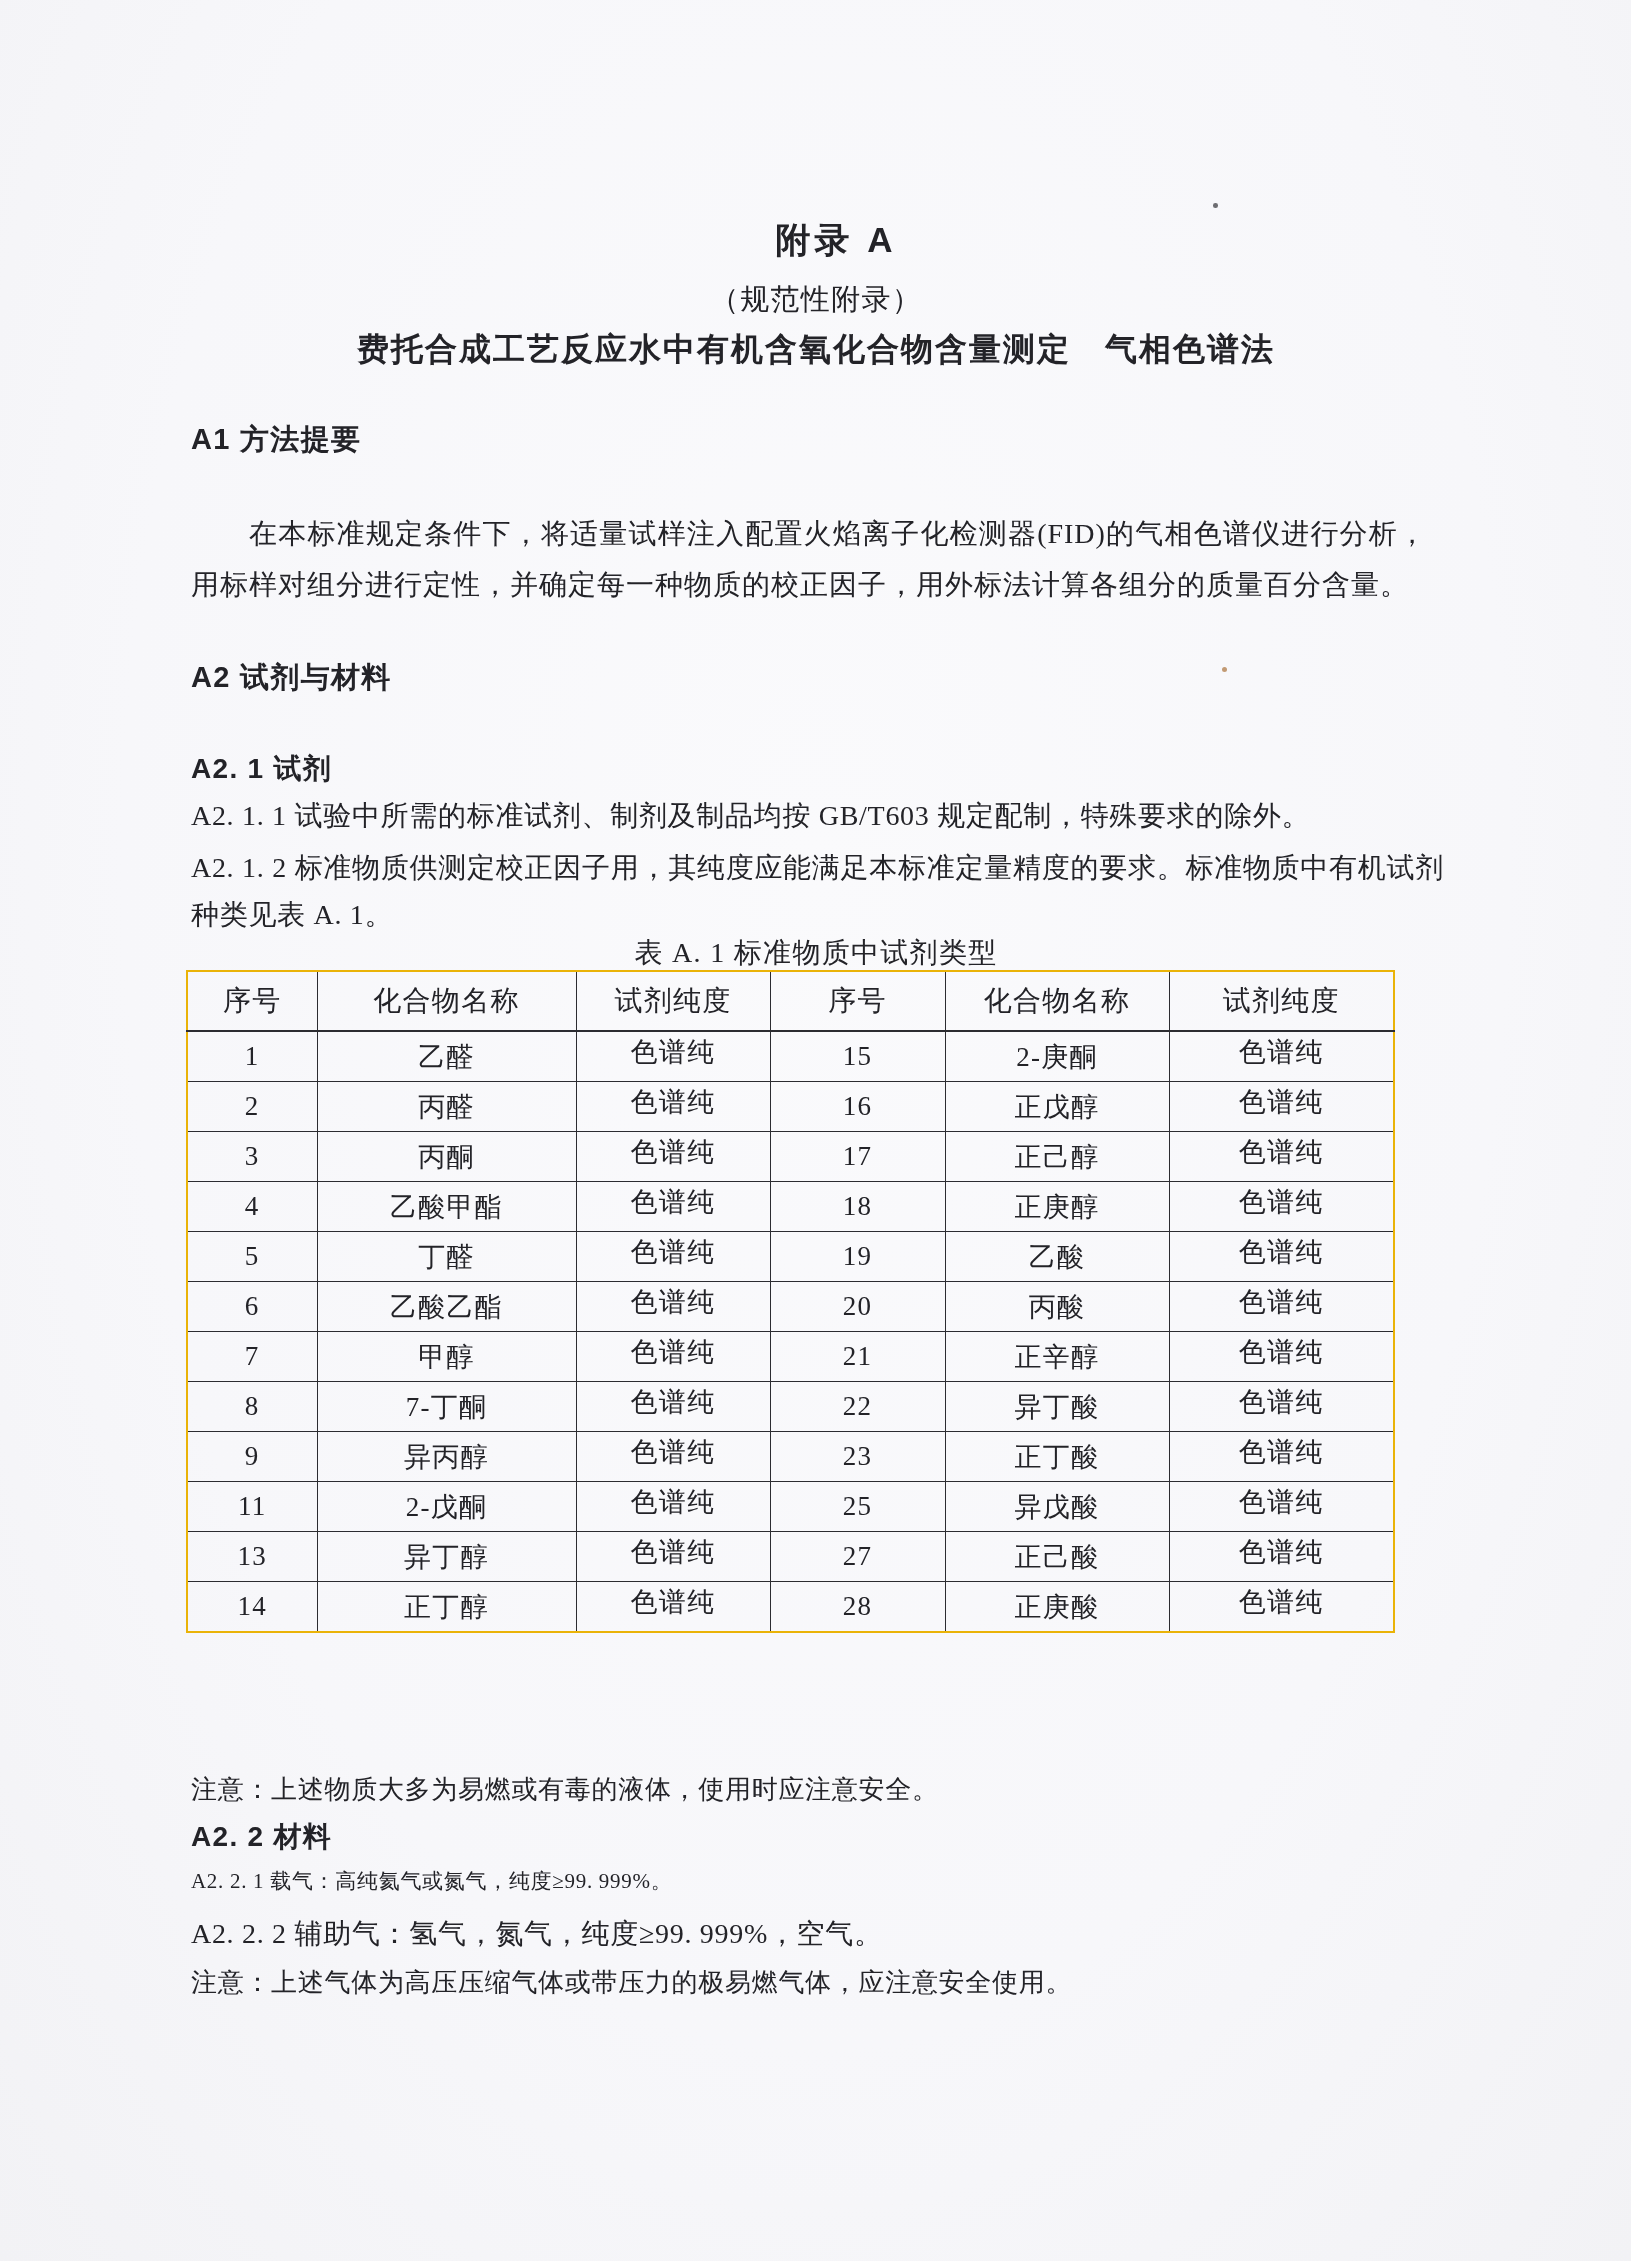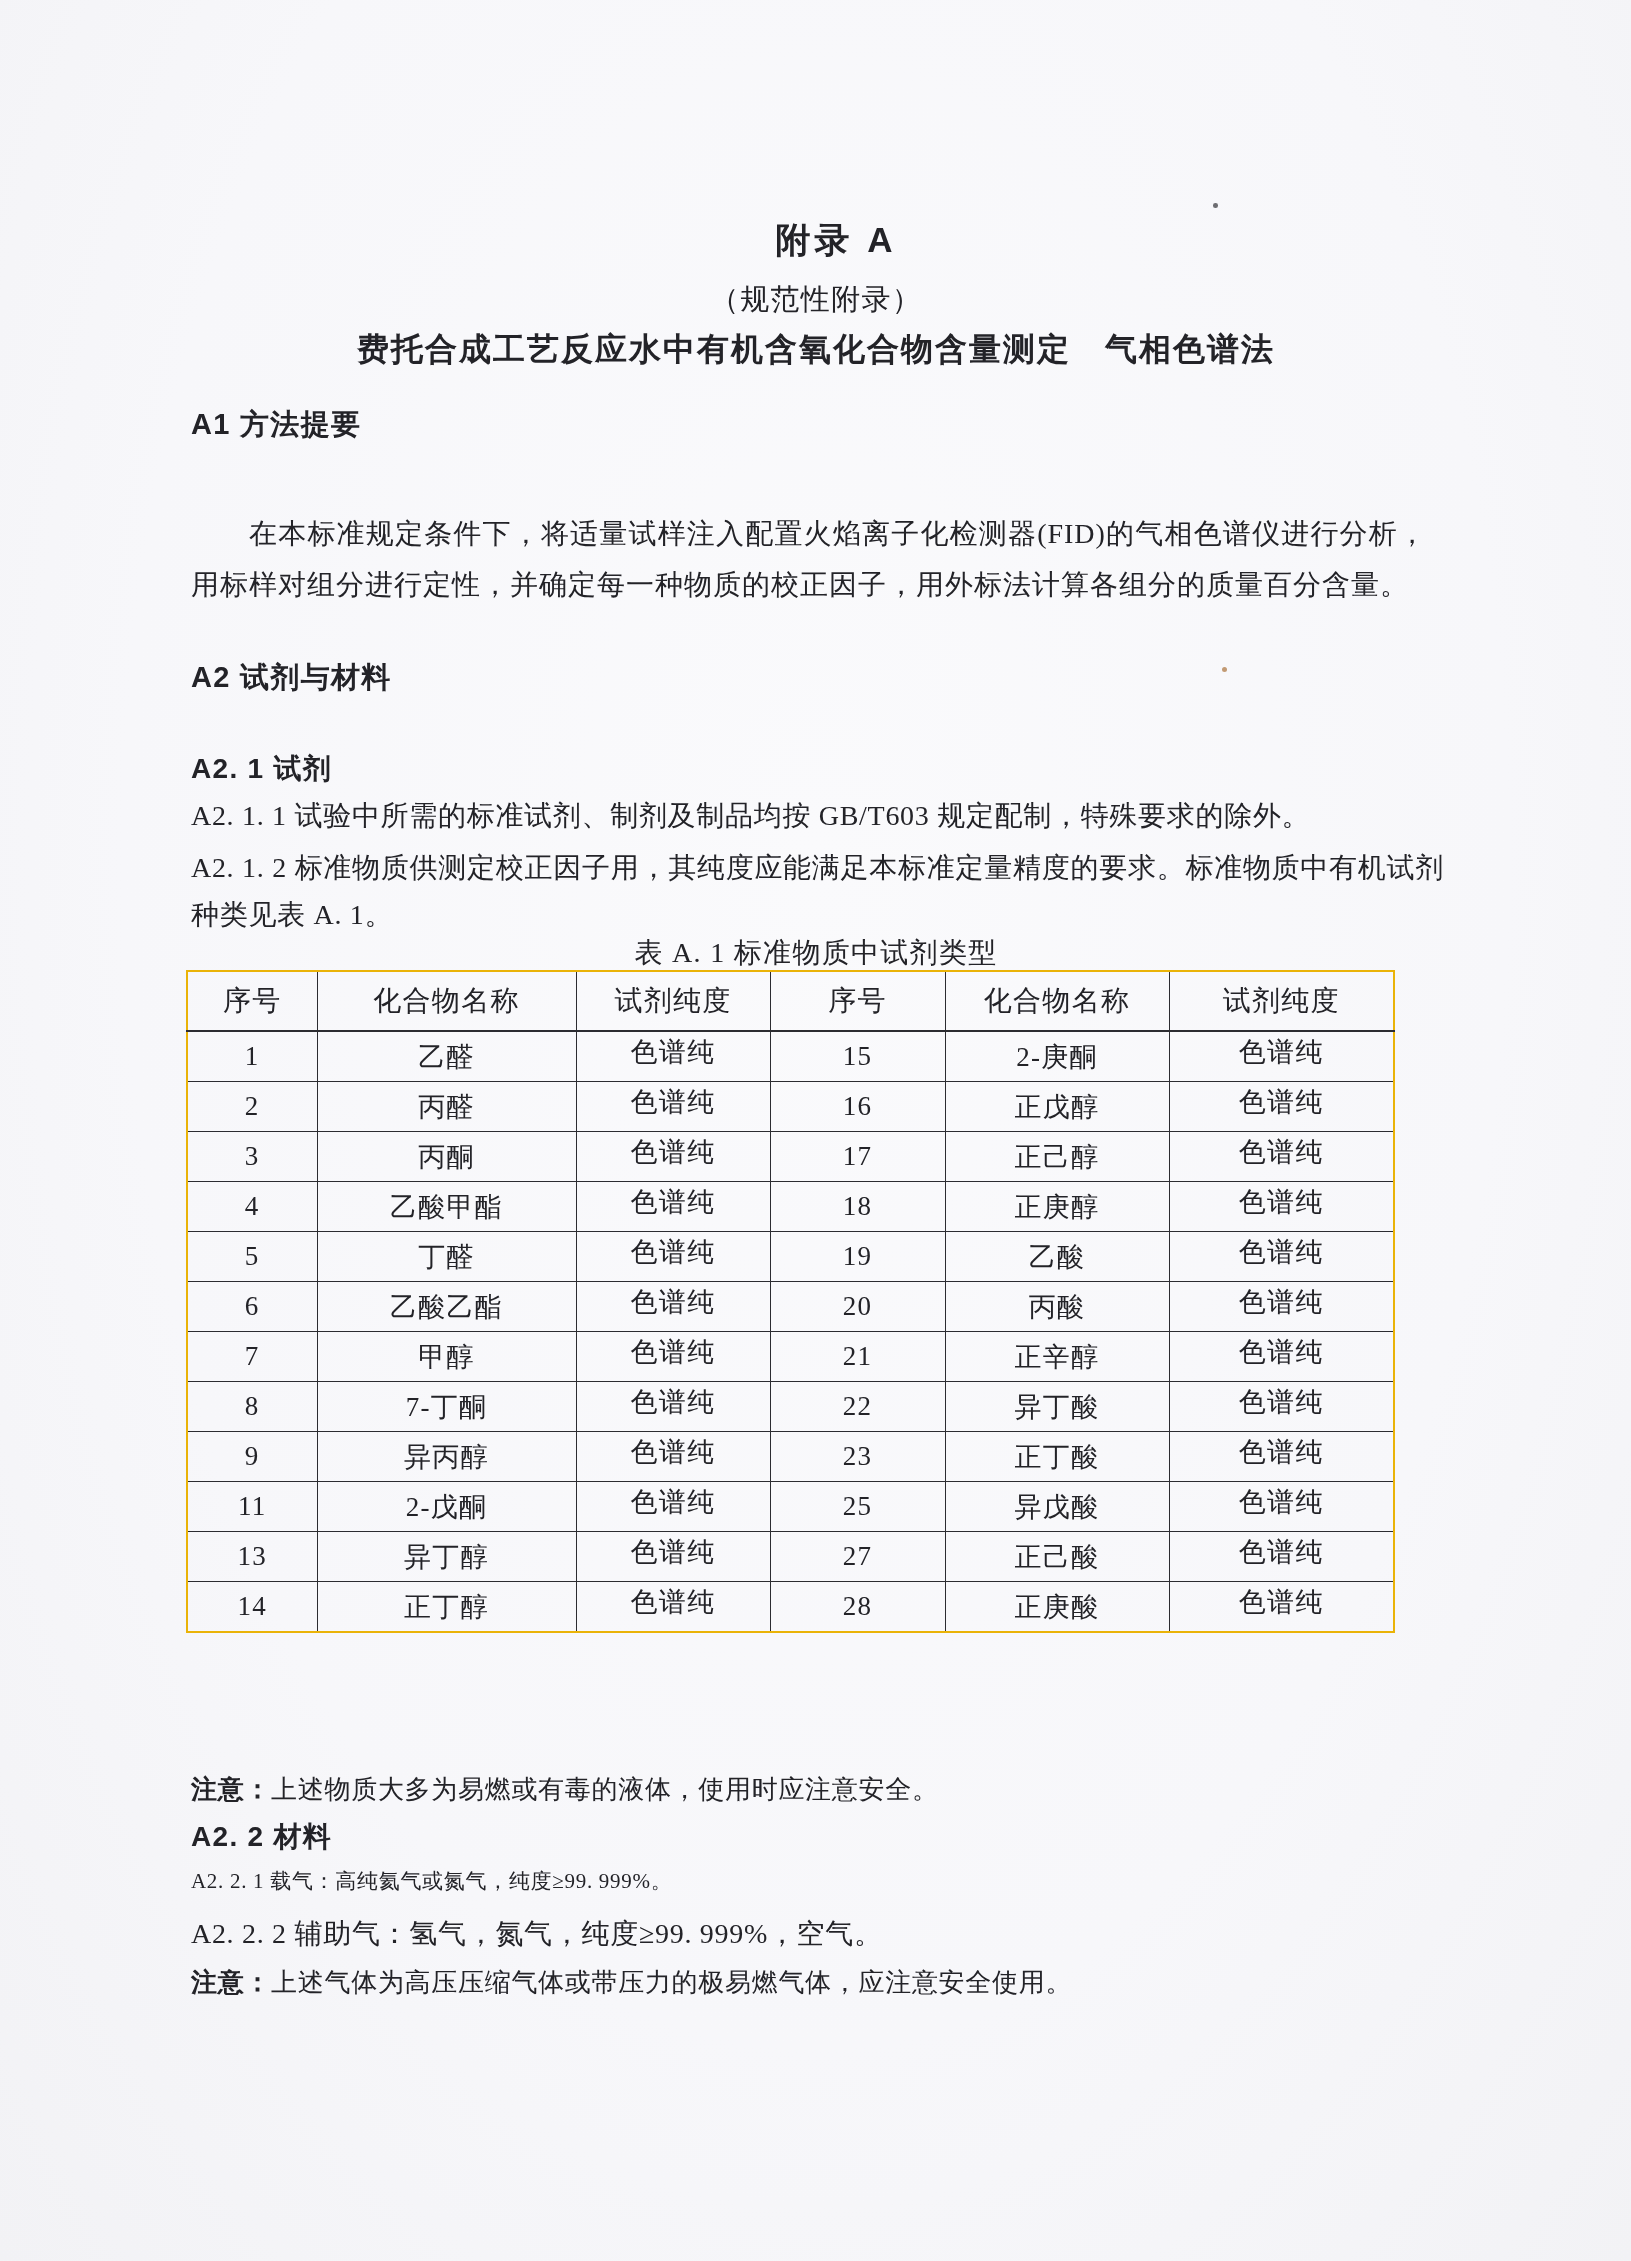--- a/index.html
+++ b/index.html
@@ -19,21 +19,21 @@
     font-family: "Liberation Sans", "DejaVu Sans", sans-serif;
     font-weight: 600;
     letter-spacing: 1.3px;
   }
   .song { font-family: "Liberation Serif", "DejaVu Serif", serif; }
 
   .title1 { top: 217px; left: 0; width: 100%; font-size: 35px; letter-spacing: 4px; padding-left: 20px; }
   .title2 { top: 280px; left: 0; width: 100%; font-size: 29px; font-weight: 500; }
   .title3 { top: 328px; left: 0; width: 100%; font-size: 32px; font-weight: 700; letter-spacing: 2px; }
 
-  .h-a1   { top: 405px;  left: 191px; font-size: 29px; }
+  .h-a1   { top: 420px;  left: 191px; font-size: 29px; }
   .para   {
     top: 508px; left: 191px; width: 1236px;
     font-size: 28px; line-height: 51px;
     text-align: justify; text-indent: 58px;
     letter-spacing: 1px;
   }
   .h-a2   { top: 658px; left: 191px; font-size: 29px; }
   .h-a21  { top: 750px; left: 191px; font-size: 28px; }
   .c211   { top: 797px; left: 191px; width: 1253px; font-size: 28px; letter-spacing: 0.7px; }
   .c212   { top: 844px; left: 191px; width: 1253px; font-size: 28px; line-height: 47px;
@@ -58,21 +58,21 @@
     letter-spacing: 1.3px;
   }
   table.reagents { border: 2px solid #eab308; }
   table.reagents th { height: 58px; font-size: 28px; border-bottom-width: 2px; }
   table.reagents td { height: 49px; }
   td.c-purity > span { position: relative; top: -4.6px; display: inline-block; }
   col.c1 { width: 130px; } col.c2 { width: 259px; } col.c3 { width: 194px; }
   col.c4 { width: 175px; } col.c5 { width: 224px; }
 
   .note   { font-size: 26px; letter-spacing: 0.7px; }
-  .note .nlabel { font-family: "Liberation Sans", "DejaVu Sans", sans-serif; font-weight: 700; }
+  .note .nlabel { font-family: "Liberation Sans", "DejaVu Sans", sans-serif; font-weight: 400; }
   .note1  { top: 1772px; left: 191px; }
   .h-a22  { top: 1818px; left: 191px; font-size: 28px; }
   .c221   { top: 1867px; left: 191px; font-size: 21px; letter-spacing: 0.7px; }
   .c222   { top: 1915px; left: 191px; font-size: 28px; letter-spacing: 0.7px; }
   .note2  { top: 1965px; left: 191px; }
 
   .speck { position: absolute; border-radius: 50%; }
   .speck-1 { left: 1213px; top: 203px; width: 4.6px; height: 4.6px; background: #6d6d72; }
   .speck-2 { left: 1222px; top: 667px; width: 5.3px; height: 5.3px; background: #c29a74; }
 </style>

